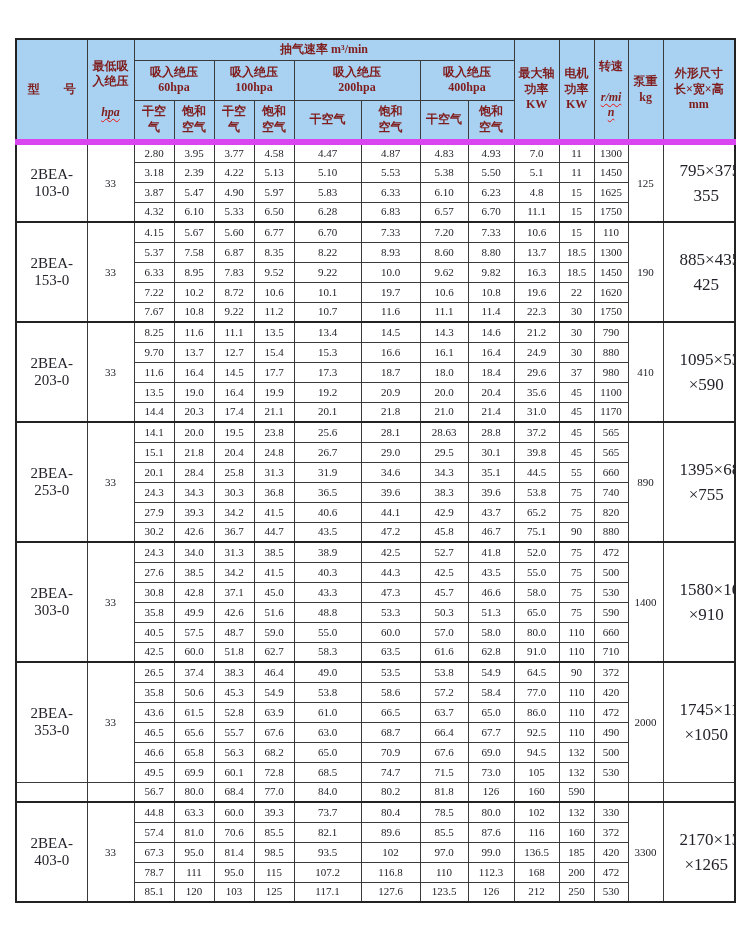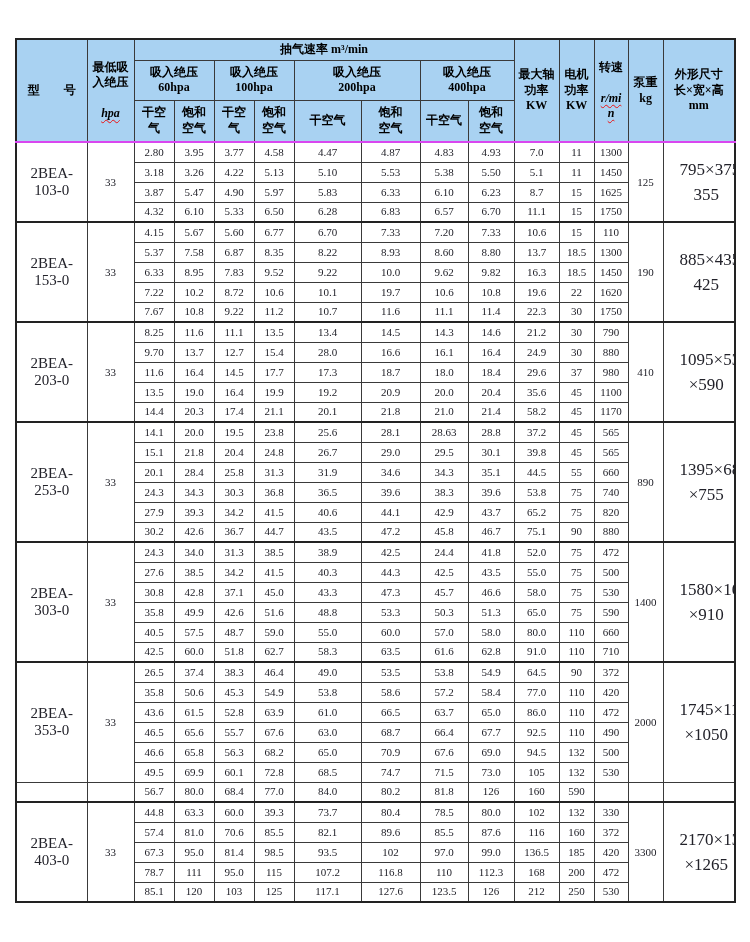--- a/index.html
+++ b/index.html
@@ -1,29 +1,29 @@
 <!DOCTYPE html>
 <html><head>
 <meta charset="utf-8">
 <style>
   html,body{margin:0;padding:0;background:#ffffff;}
   body{width:750px;height:942px;position:relative;font-family:"Liberation Serif","DejaVu Serif",serif;}
   .wrap{position:absolute;left:15px;top:38px;}
   table{border-collapse:collapse;table-layout:fixed;width:719px;border:2px solid #222222;}
   th,td{border:1px solid #3a3a3a;text-align:center;vertical-align:middle;
         white-space:pre-line;overflow:hidden;padding:0 1px;box-sizing:border-box;}
-  thead th{background:#a9d2f2;font-weight:bold;font-size:12px;line-height:1.28;color:#000000;}
+  thead th{background:#a9d2f2;font-weight:bold;font-size:12px;line-height:1.28;color:#7f1d1d;}
   thead tr.h1 th{height:21px;}
   thead tr.h2 th{height:40px;text-align:center;}
   thead tr.h3 th{height:42px;}
   tbody td{font-size:11px;height:20px;color:#22222a;line-height:1.15;}
   tbody td[data-name="model-cell"]{font-size:15px;margin-top:40px;}
   tbody td[data-name="dims-cell"]{font-size:17px;line-height:1.5;padding-left:16px;}
   tr.group-start td{border-top:2px solid #222222;}
-  tbody tr:first-child td{border-top:2px solid #d946ef;}
+  tbody tr:first-child td{border-top:6px solid #d946ef;}
   .squiggle{text-decoration:underline;text-decoration-style:wavy;text-decoration-color:#ee1111;
             text-decoration-thickness:1px;text-underline-offset:2px;text-decoration-skip-ink:none;font-style:italic;}
 </style>
 </head>
 <body data-name="page">
 
 <div class="wrap" data-name="spec-table-container">
   <table data-name="spec-table">
     <colgroup>
       <col style="width:71px">
@@ -109,41 +109,41 @@
           <td data-name="value-cell">4.93</td>
           <td data-name="value-cell">7.0</td>
           <td data-name="value-cell">11</td>
           <td data-name="value-cell">1300</td>
           <td rowspan="4" data-name="weight-cell">125</td>
           <td rowspan="4" data-name="dims-cell">795×375×
 355</td>
         </tr>
         <tr data-name="table-row">
           <td data-name="value-cell">3.18</td>
-          <td data-name="value-cell">3.26</td>
+          <td data-name="value-cell">2.39</td>
           <td data-name="value-cell">4.22</td>
           <td data-name="value-cell">5.13</td>
           <td data-name="value-cell">5.10</td>
           <td data-name="value-cell">5.53</td>
           <td data-name="value-cell">5.38</td>
           <td data-name="value-cell">5.50</td>
           <td data-name="value-cell">5.1</td>
           <td data-name="value-cell">11</td>
           <td data-name="value-cell">1450</td>
         </tr>
         <tr data-name="table-row">
           <td data-name="value-cell">3.87</td>
           <td data-name="value-cell">5.47</td>
           <td data-name="value-cell">4.90</td>
           <td data-name="value-cell">5.97</td>
           <td data-name="value-cell">5.83</td>
           <td data-name="value-cell">6.33</td>
           <td data-name="value-cell">6.10</td>
           <td data-name="value-cell">6.23</td>
-          <td data-name="value-cell">8.7</td>
+          <td data-name="value-cell">4.8</td>
           <td data-name="value-cell">15</td>
           <td data-name="value-cell">1625</td>
         </tr>
         <tr data-name="table-row">
           <td data-name="value-cell">4.32</td>
           <td data-name="value-cell">6.10</td>
           <td data-name="value-cell">5.33</td>
           <td data-name="value-cell">6.50</td>
           <td data-name="value-cell">6.28</td>
           <td data-name="value-cell">6.83</td>
@@ -239,21 +239,21 @@
           <td data-name="value-cell">790</td>
           <td rowspan="5" data-name="weight-cell">410</td>
           <td rowspan="5" data-name="dims-cell">1095×530
 ×590</td>
         </tr>
         <tr data-name="table-row">
           <td data-name="value-cell">9.70</td>
           <td data-name="value-cell">13.7</td>
           <td data-name="value-cell">12.7</td>
           <td data-name="value-cell">15.4</td>
-          <td data-name="value-cell">28.0</td>
+          <td data-name="value-cell">15.3</td>
           <td data-name="value-cell">16.6</td>
           <td data-name="value-cell">16.1</td>
           <td data-name="value-cell">16.4</td>
           <td data-name="value-cell">24.9</td>
           <td data-name="value-cell">30</td>
           <td data-name="value-cell">880</td>
         </tr>
         <tr data-name="table-row">
           <td data-name="value-cell">11.6</td>
           <td data-name="value-cell">16.4</td>
@@ -282,21 +282,21 @@
         </tr>
         <tr data-name="table-row">
           <td data-name="value-cell">14.4</td>
           <td data-name="value-cell">20.3</td>
           <td data-name="value-cell">17.4</td>
           <td data-name="value-cell">21.1</td>
           <td data-name="value-cell">20.1</td>
           <td data-name="value-cell">21.8</td>
           <td data-name="value-cell">21.0</td>
           <td data-name="value-cell">21.4</td>
-          <td data-name="value-cell">58.2</td>
+          <td data-name="value-cell">31.0</td>
           <td data-name="value-cell">45</td>
           <td data-name="value-cell">1170</td>
         </tr>
         <tr data-name="table-row" class="group-start">
           <td rowspan="6" data-name="model-cell">2BEA-253-0</td>
           <td rowspan="6" data-name="min-pressure-cell">33</td>
           <td data-name="value-cell">14.1</td>
           <td data-name="value-cell">20.0</td>
           <td data-name="value-cell">19.5</td>
           <td data-name="value-cell">23.8</td>
@@ -378,21 +378,21 @@
         </tr>
         <tr data-name="table-row" class="group-start">
           <td rowspan="6" data-name="model-cell">2BEA-303-0</td>
           <td rowspan="6" data-name="min-pressure-cell">33</td>
           <td data-name="value-cell">24.3</td>
           <td data-name="value-cell">34.0</td>
           <td data-name="value-cell">31.3</td>
           <td data-name="value-cell">38.5</td>
           <td data-name="value-cell">38.9</td>
           <td data-name="value-cell">42.5</td>
-          <td data-name="value-cell">24.4</td>
+          <td data-name="value-cell">52.7</td>
           <td data-name="value-cell">41.8</td>
           <td data-name="value-cell">52.0</td>
           <td data-name="value-cell">75</td>
           <td data-name="value-cell">472</td>
           <td rowspan="6" data-name="weight-cell">1400</td>
           <td rowspan="6" data-name="dims-cell">1580×1010
 ×910</td>
         </tr>
         <tr data-name="table-row">
           <td data-name="value-cell">27.6</td>

